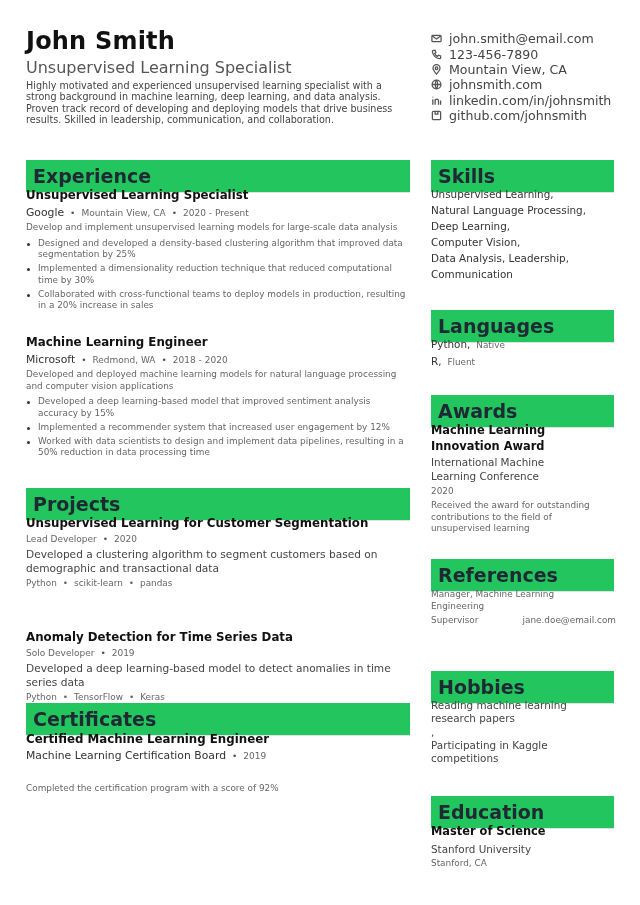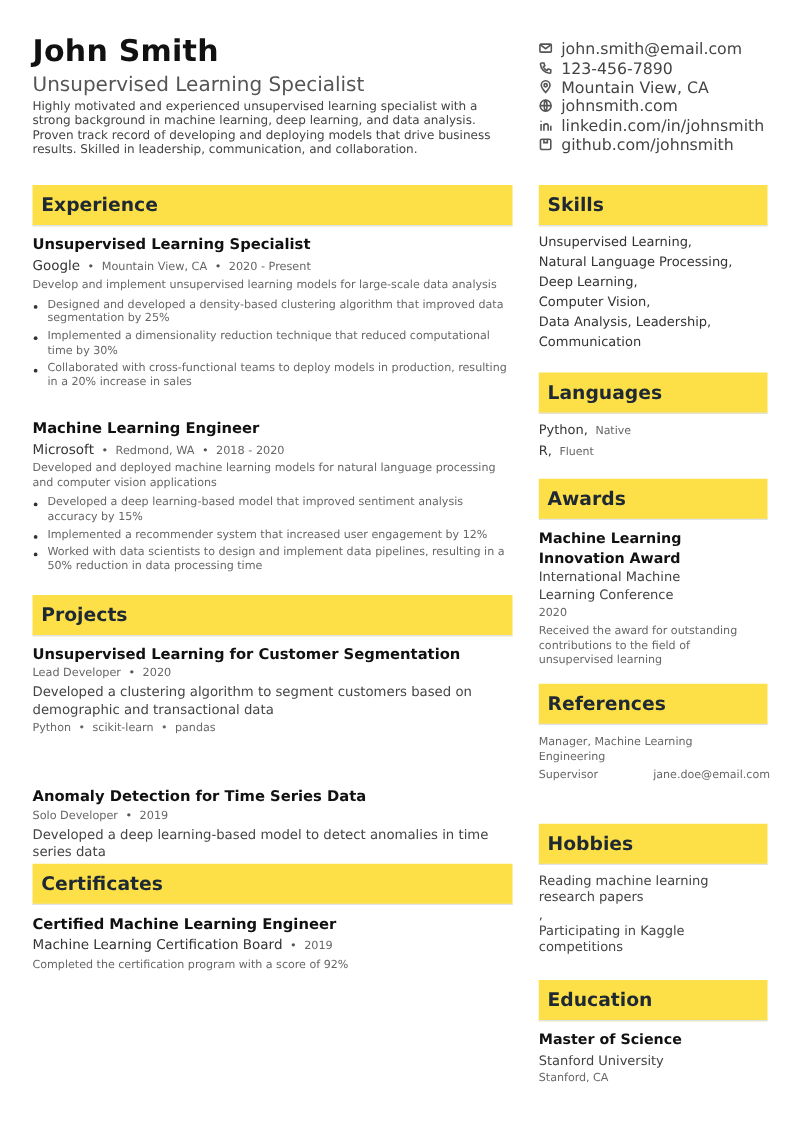--- a/index.html
+++ b/index.html
@@ -12,21 +12,21 @@
     .name { position: absolute; left: 26px; top: 27px; font-size: 24px; font-weight: 700; color: #111; letter-spacing: 0.2px; font-family: "DejaVu Sans", sans-serif; }
     .role { position: absolute; left: 26px; top: 58px; font-size: 16px; color: #555; font-family: "DejaVu Sans", sans-serif; }
     .summary { position: absolute; left: 26px; top: 80px; width: 385px; font-size: 9.6px; line-height: 11.3px; color: #444; font-family: "DejaVu Sans", sans-serif; }
 
     .contacts { position: absolute; left: 430px; top: 31px; width: 200px; }
     .contact { display: flex; align-items: center; height: 15.4px; font-size: 12.6px; color: #444; font-family: "DejaVu Sans", sans-serif; white-space: nowrap; }
     .contact .ic { width: 12px; height: 12px; margin-right: 7px; flex: none; display: inline-flex; align-items: center; justify-content: center; }
     .contact svg { width: 11px; height: 11px; stroke: #555; fill: none; stroke-width: 1.4; }
 
     
-    .sec-h { position: absolute; background: #fde047; border-bottom: 1px solid #dfe3e7; height: 33px; font-family: "DejaVu Sans", sans-serif; font-size: 15px; font-weight: 700; color: #1f2933; padding-left: 7px; line-height: 33px; }
+    .sec-h { position: absolute; background: #22c55e; border-bottom: 1px solid #dfe3e7; height: 33px; font-family: "DejaVu Sans", sans-serif; font-size: 19px; font-weight: 700; color: #1f2933; padding-left: 7px; line-height: 33px; margin-top: 12px; }
     .left .sec-h { left: 26px; width: 384px; }
     .right .sec-h { left: 431px; width: 183px; }
 
     .blk { position: absolute; font-family: "DejaVu Sans", sans-serif; }
     .left .blk { left: 26px; width: 384px; }
     .right .blk { left: 431px; width: 185px; }
 
     .t-bold { font-weight: 700; color: #111; font-size: 11.8px; line-height: 16px; }
     .meta { font-size: 9px; color: #666; line-height: 15px; }
     .meta .co { font-size: 10.8px; color: #333; }
@@ -177,21 +177,21 @@
       </div>
     </div>
 
     <div class="sec-h" style="top:691px;">Certificates</div>
 
     <div class="blk" style="top:731px;">
       <div class="t-bold">Certified Machine Learning Engineer</div>
       <div class="meta" style="margin-top:1px;">
         <span class="co">Machine Learning Certification Board</span><span class="dot">•</span><span>2019</span>
       </div>
-      <div class="desc" style="margin-top:2px;">Completed the certification program with a score of 92%</div>
+      <div class="desc" style="margin-top:19px;">Completed the certification program with a score of 92%</div>
     </div>
   </div>
 
   <div class="right">
 
     <div class="sec-h" style="top:148px;">Skills</div>
     <div class="blk skills" style="top:186px;">
       <div>Unsupervised Learning,</div>
       <div>Natural Language Processing,</div>
       <div>Deep Learning,</div>

